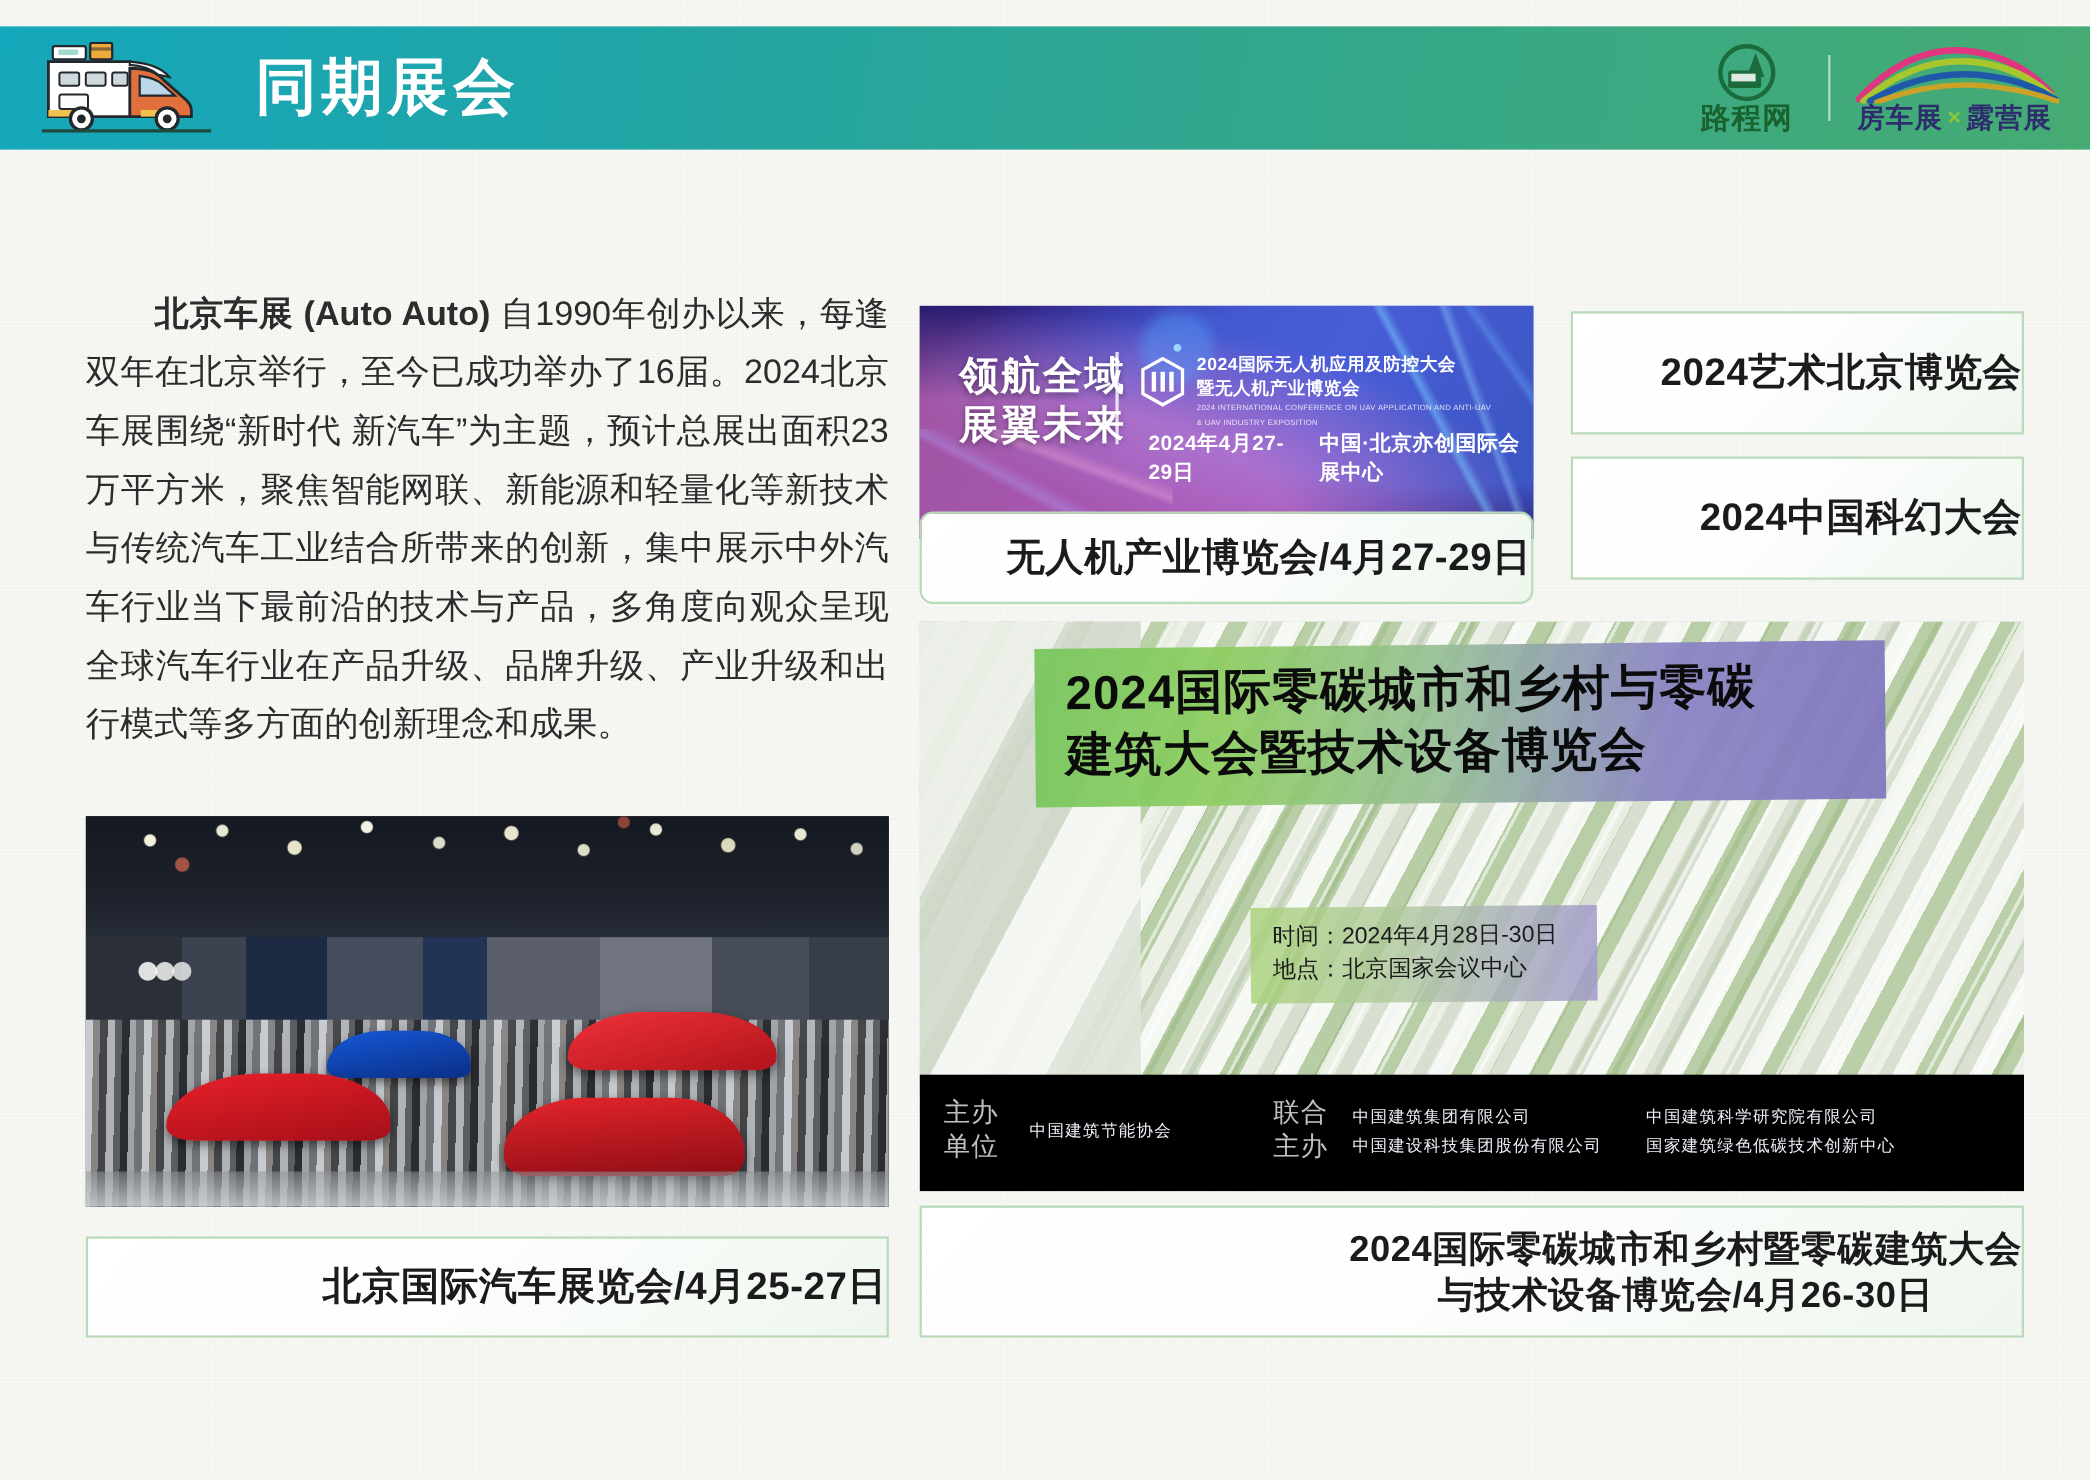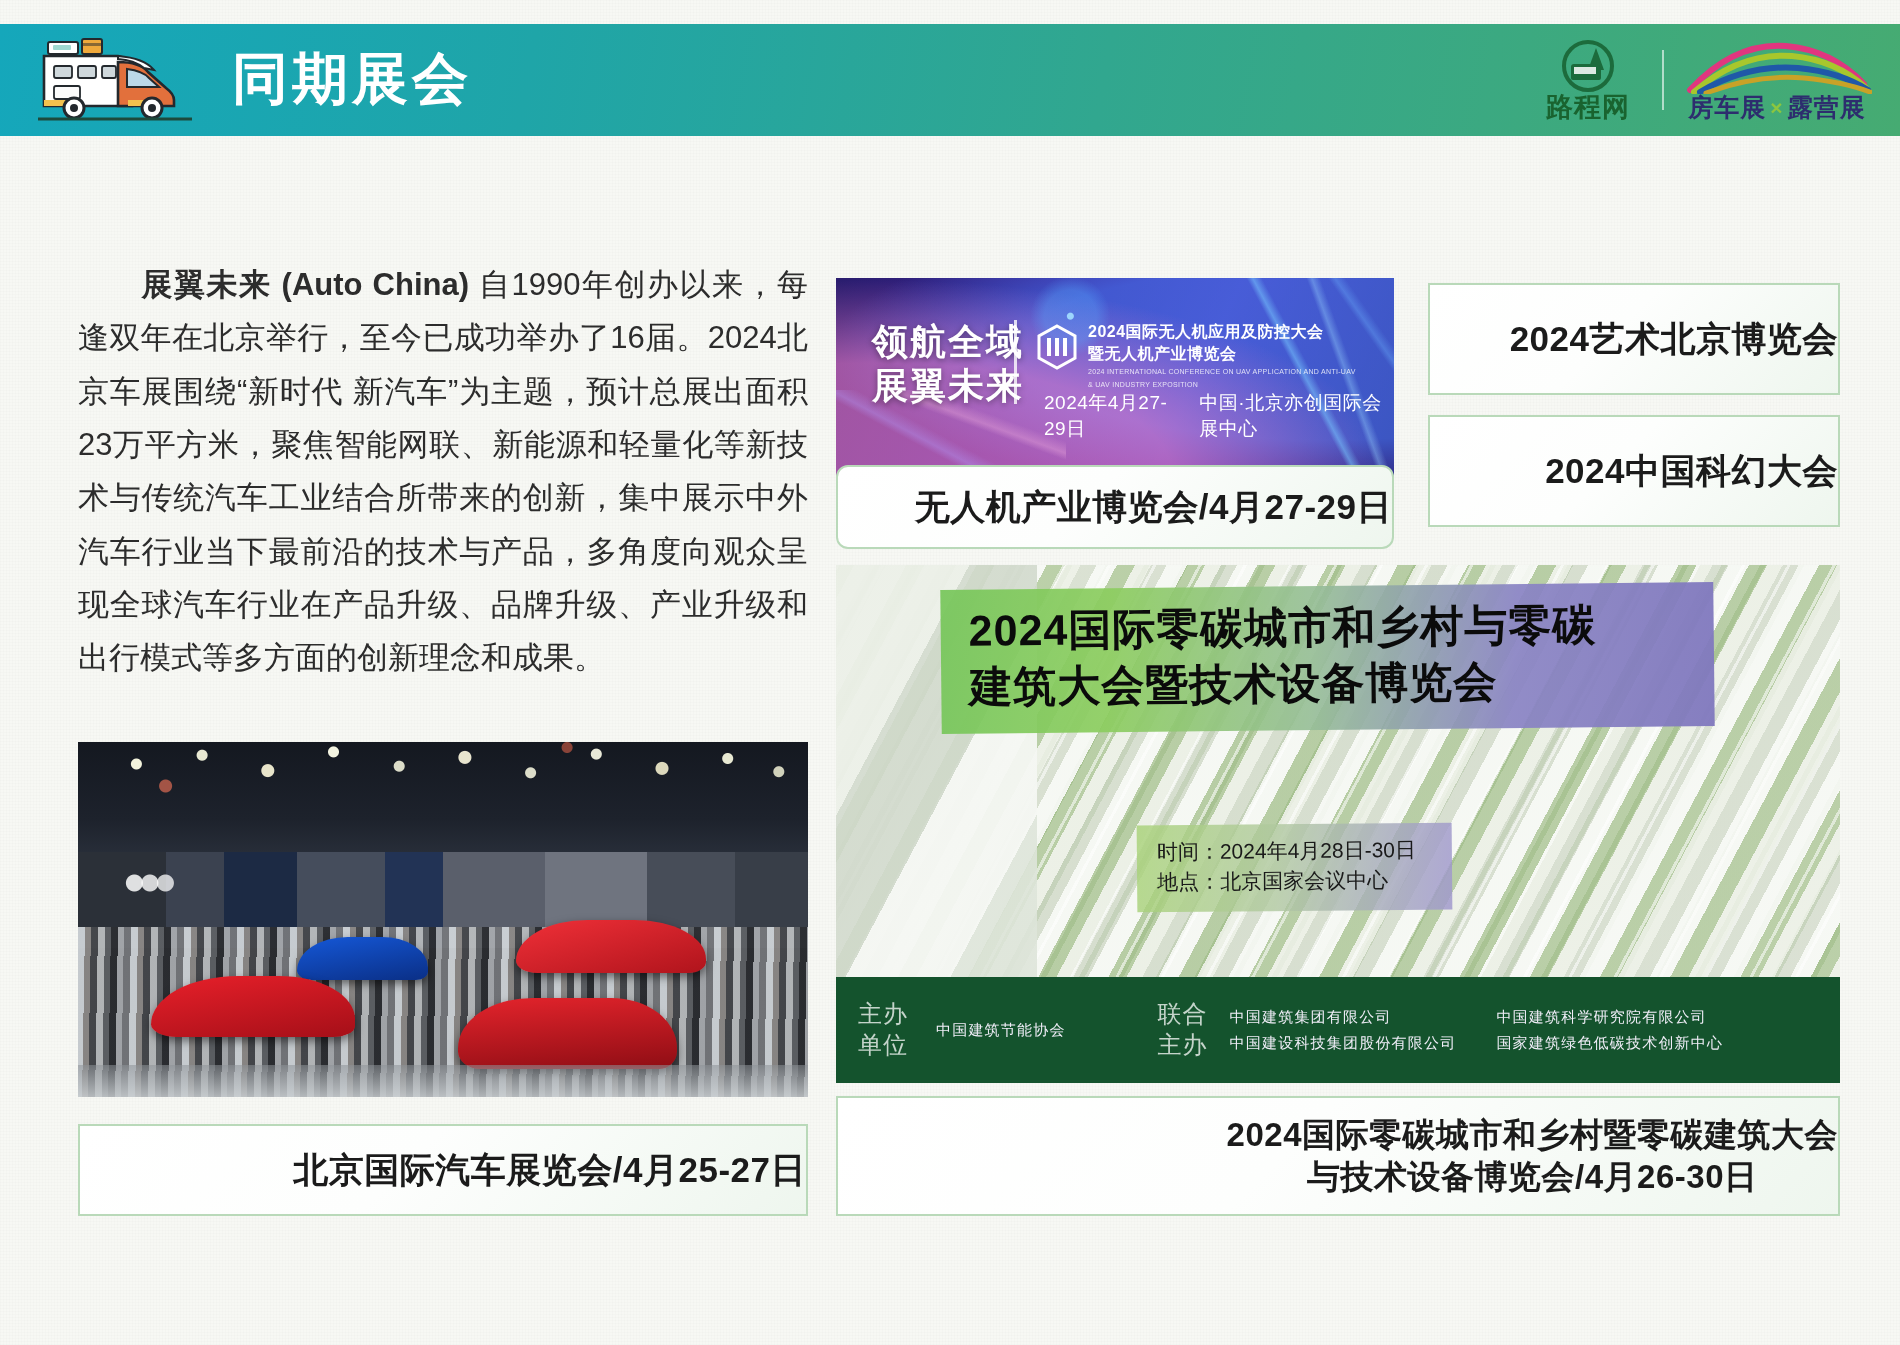--- a/index.html
+++ b/index.html
@@ -226,21 +226,21 @@
   }
   .db-mark {
     position: absolute; left: 200px; top: 46px;
     width: 42px; height: 46px;
   }
   .db-titles { position: absolute; left: 252px; top: 43px; }
   .db-t1 { font-size: 16px; font-weight: bold; color:#fff; line-height:1.35; letter-spacing:.5px; }
   .db-t2 { font-size: 7px; color: rgba(255,255,255,.8); line-height:1.45; letter-spacing:.3px; margin-top:3px;}
   .db-date {
     position: absolute; left: 208px; top: 112px;
-    font-size: 19px; font-weight: normal; color: #fff; letter-spacing:.5px;
+    font-size: 19px; font-weight: bold; color: #fff; letter-spacing:.5px;
     display:flex; gap: 22px;
   }
 
   
   .zc-poster {
     position: absolute; left: 836px; top: 565px;
     width: 1004px; height: 518px;
     overflow: hidden;
     z-index: 2;
     background: #e7ebe4;
@@ -283,22 +283,22 @@
   }
   .zc-info {
     position: absolute; left: 30%; top: 50%;
     padding: 12px 36px 14px 20px;
     background: linear-gradient(95deg, rgba(168,210,120,.82) 0%, rgba(176,200,160,.80) 45%, rgba(160,152,205,.84) 100%);
     transform: rotate(-0.5deg);
   }
   .zc-info-line { font-size: 21px; color:#1a1a1a; line-height:1.45; white-space:nowrap; font-weight: 500;}
   .zc-footer {
     position: absolute; left:0; bottom:0; width:100%; height: 20.5%;
-    background: #14532d;
-    display:flex; align-items:center; padding-left: 22px; gap: 0;
+    background: #000000;
+    display:flex; align-items:center; padding-left: 22px; gap: 0; font-family: Liberation Mono, monospace;
   }
   .zcf-group { display:flex; align-items:center; }
   .zcf-label {
     font-size: 24px; color: rgba(255,255,255,.75); line-height:1.28;
     font-weight: 500; letter-spacing: 1px; white-space:nowrap;
   }
   .zcf-names {
     font-size: 15px; color: #f0eef8; line-height: 1.7; letter-spacing: 1.2px;
     white-space: nowrap;
   }
@@ -371,21 +371,21 @@
       <div class="expo-text">
         <span>房车展</span>
         <span class="expo-x">×</span>
         <span>露营展</span>
       </div>
     </div>
   </div>
 </div>
 
 <div class="left-col">
-  <p class="article"><span class="indent"></span><b>展翼未来 (Auto China)</b><span> 自1990年创办以来，每逢双年在北京举行，至今已成功举办了16届。2024北京车展围绕“新时代 新汽车”为主题，预计总展出面积23万平方米，聚焦智能网联、新能源和轻量化等新技术与传统汽车工业结合所带来的创新，集中展示中外汽车行业当下最前沿的技术与产品，多角度向观众呈现全球汽车行业在产品升级、品牌升级、产业升级和出行模式等多方面的创新理念和成果。</span></p>
+  <p class="article"><span class="indent"></span><b>北京车展 (Auto Auto)</b><span> 自1990年创办以来，每逢双年在北京举行，至今已成功举办了16届。2024北京车展围绕“新时代 新汽车”为主题，预计总展出面积23万平方米，聚焦智能网联、新能源和轻量化等新技术与传统汽车工业结合所带来的创新，集中展示中外汽车行业当下最前沿的技术与产品，多角度向观众呈现全球汽车行业在产品升级、品牌升级、产业升级和出行模式等多方面的创新理念和成果。</span></p>
 </div>
 
 <div class="autoshow">
   <div class="as-ceiling"></div>
   <div class="as-mid"></div>
   <div class="as-crowd"></div>
   <div class="as-car-blue"></div>
   <div class="as-car-red2"></div>
   <div class="as-car-red1"></div>
   <div class="as-car-red3"></div>

